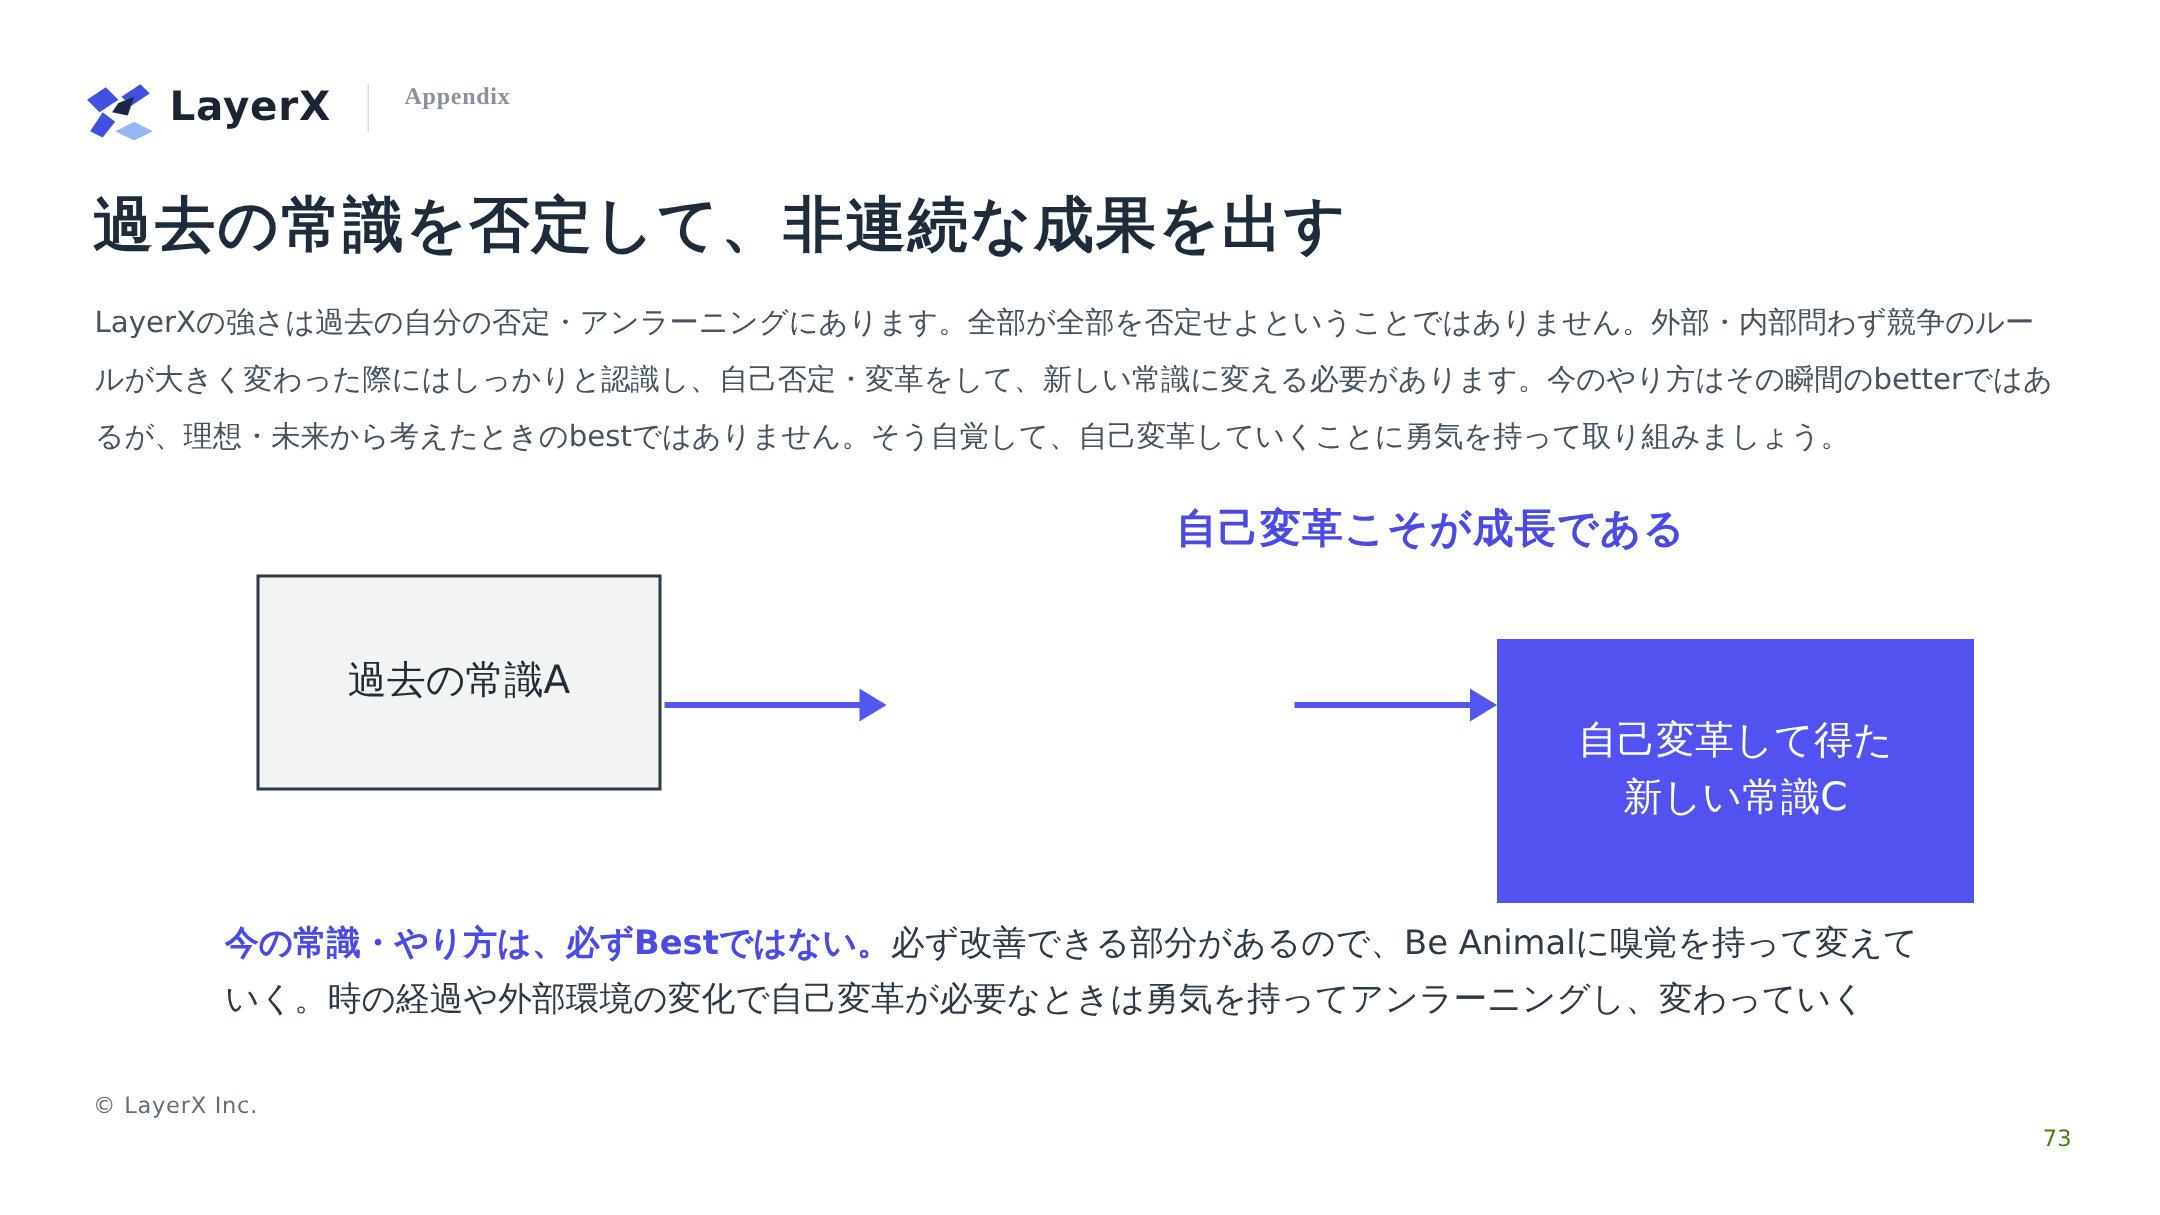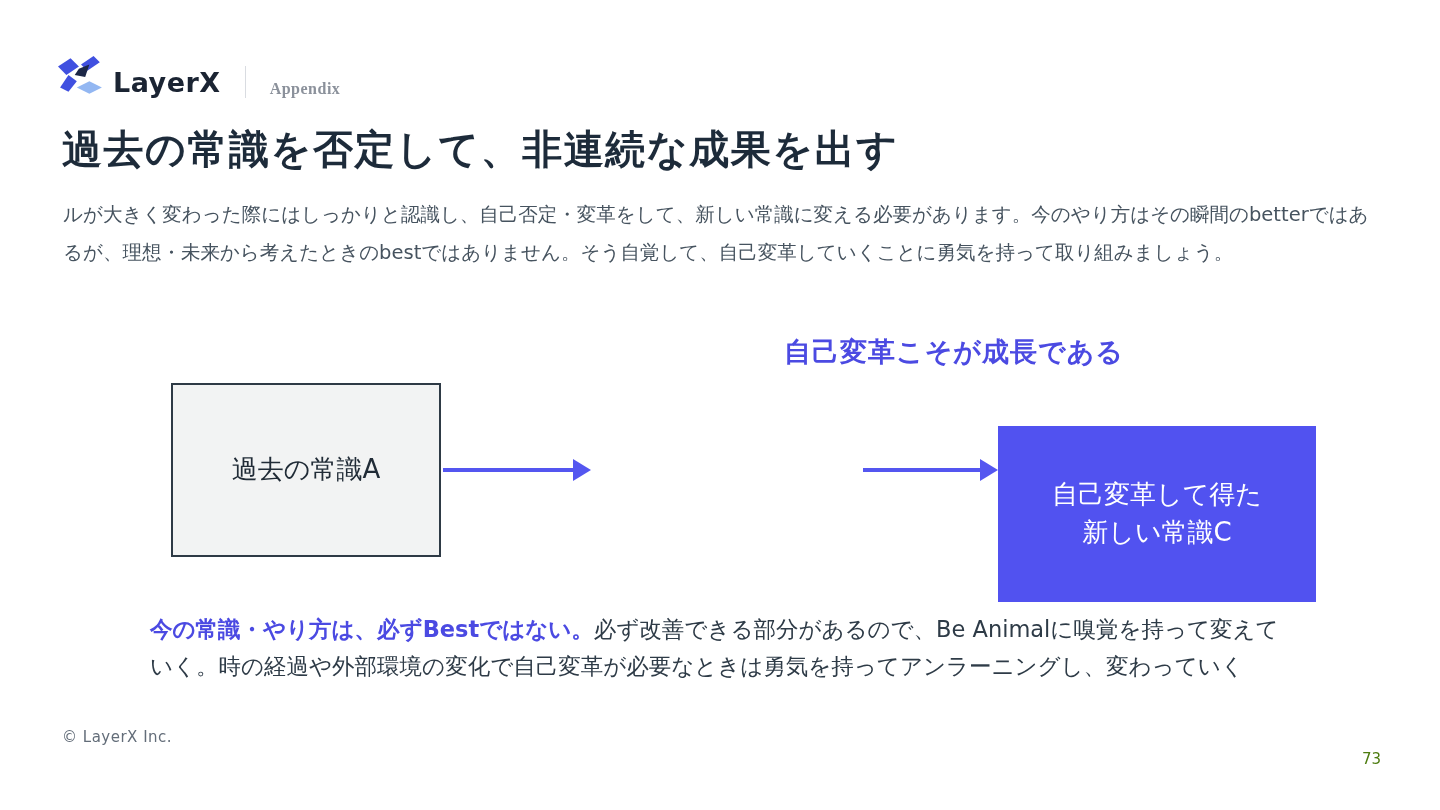--- a/index.html
+++ b/index.html
@@ -5,21 +5,21 @@
   * { margin:0; padding:0; box-sizing:border-box; }
   html,body { background:#e8e8e8; }
   .slide {
     position:relative;
     width:1440px; height:810px;
     background:#ffffff;
     overflow:hidden;
     font-family:"DejaVu Sans","Liberation Sans",sans-serif;
   }
   
-  .header { position:absolute; left:58px; top:56px; display:flex; align-items:flex-end; }
+  .header { position:absolute; left:58px; top:56px; display:flex; align-items:flex-start; }
   .logo-icon { width:46px; height:42px; }
   .brand {
     font-size:27px; font-weight:bold; color:#1b2433;
     margin-left:9px; letter-spacing:0.5px;
   }
   .header-divider { width:1px; height:32px; background:#d9dce1; margin:0 24px; }
   .section-label { font-size:16px; font-weight:bold; color:#8b919b; letter-spacing:0.5px;font-family:Liberation Serif, serif; }
 
   
   .title {
@@ -33,21 +33,21 @@
     font-size:19.5px; color:#46535f; line-height:38px;
   }
 
   
   .diagram-caption {
     position:absolute; top:334px; left:784px; width:340px;
     text-align:center; font-size:27px; font-weight:bold; color:#4b4ae2;
     letter-spacing:1px; white-space:nowrap;
   }
   .flow-box {
-    position:absolute; top:383px; height:174px;
+    position:absolute; top:383px; height:144px;
     display:flex; align-items:center; justify-content:center;
     font-size:26px; color:#212c37; text-align:center; line-height:1.45;
   }
   .flow-box.gray {
     background:#f2f3f3; border:2px solid #2e3a45;
   }
   .flow-box.blue {
     background:#5152f0; color:#ffffff; border:none; top:382px; height:176px;margin-top:44px;
   }
   .box-a { left:171px; width:270px; }
@@ -97,20 +97,21 @@
       <polygon points="30,24 42,30 30,36 18,30" fill="#93b7f2"></polygon>
     </svg>
     <span class="brand">LayerX</span>
     <span class="header-divider"></span>
     <span class="section-label">Appendix</span>
   </div>
 
   <h1 class="title">過去の常識を否定して、非連続な成果を出す</h1>
 
   <div class="intro">
+    <div>LayerXの強さは過去の自分の否定・アンラーニングにあります。全部が全部を否定せよということではありません。外部・内部問わず競争のルー</div>
     <div>ルが大きく変わった際にはしっかりと認識し、自己否定・変革をして、新しい常識に変える必要があります。今のやり方はその瞬間のbetterではあ</div>
     <div>るが、理想・未来から考えたときのbestではありません。そう自覚して、自己変革していくことに勇気を持って取り組みましょう。</div>
   </div>
 
   <div class="diagram-caption">自己変革こそが成長である</div>
 
   <div class="flow-box gray box-a">
     <span>過去の常識A</span>
   </div>
 

